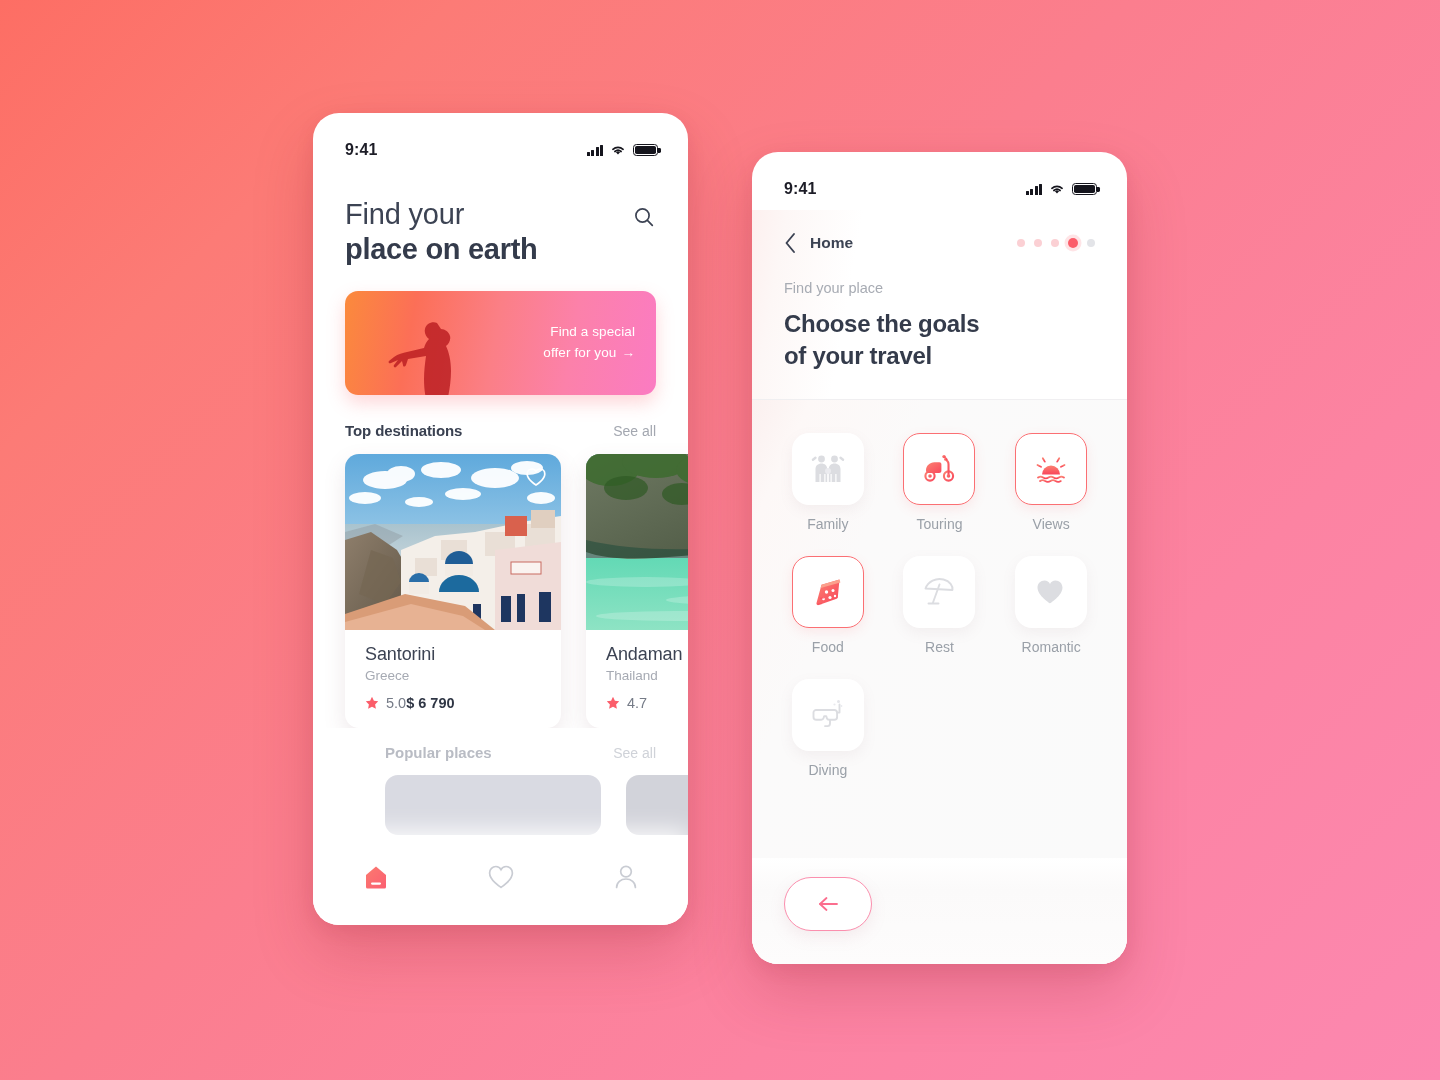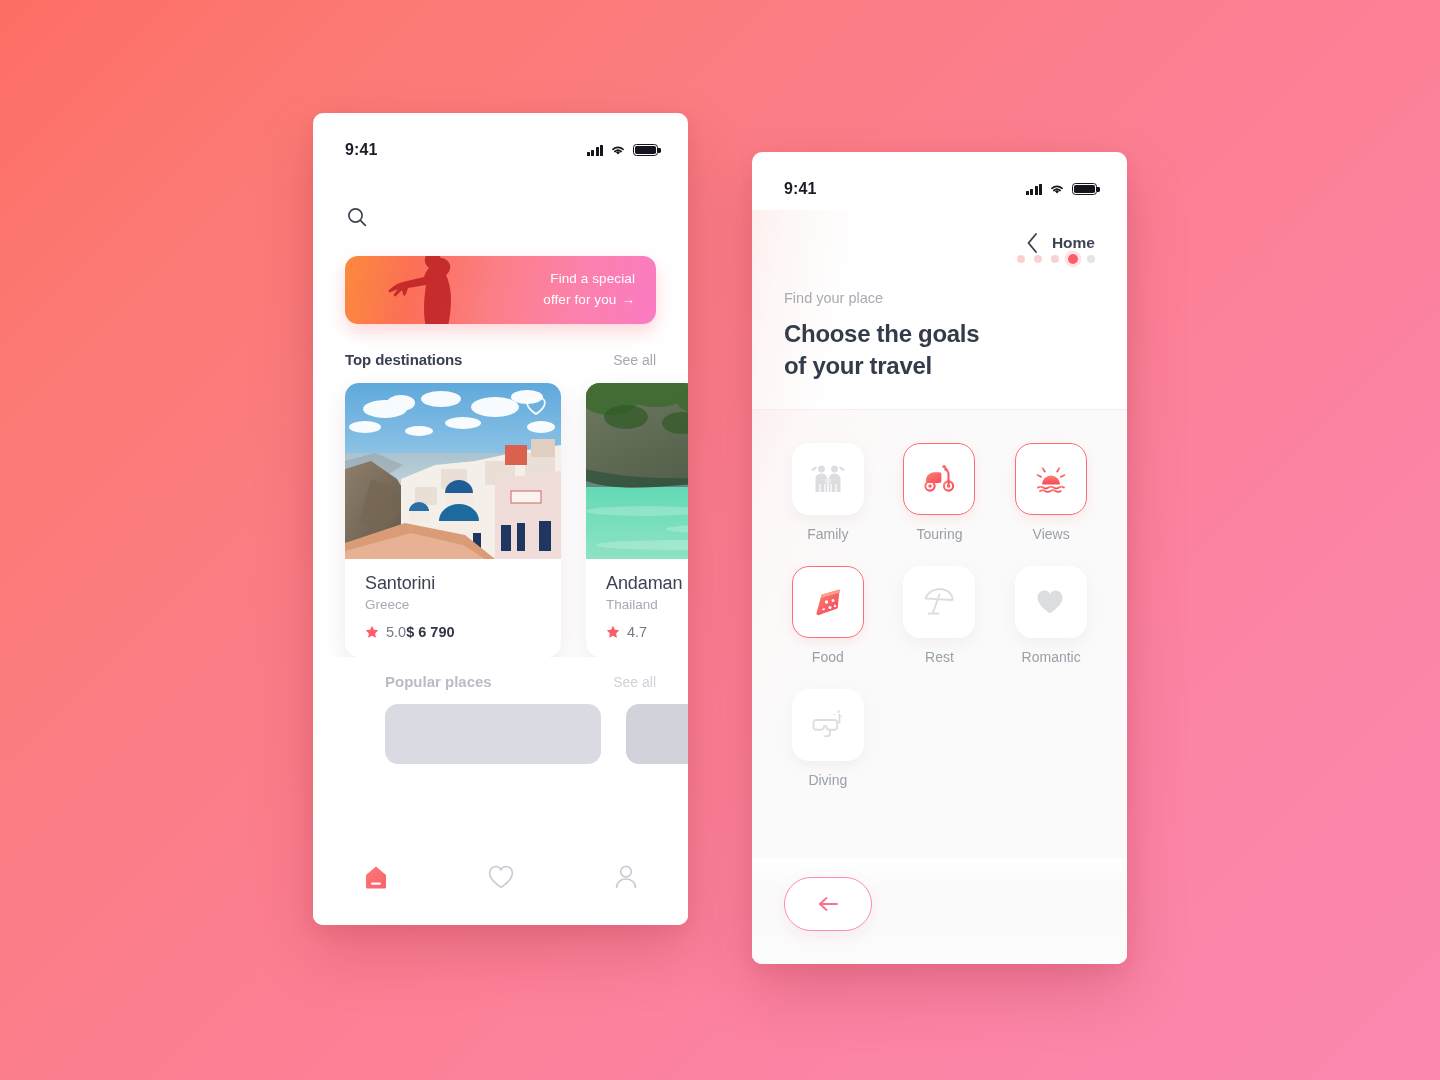--- a/index.html
+++ b/index.html
@@ -10,21 +10,21 @@
   }
   body {
     background: linear-gradient(135deg, #FD6E64 0%, #FC7B76 18%, #FB7E8E 45%, #FC83A2 72%, #FC88B0 100%);
     position: relative;
   }
 
   
   .phone {
     position: absolute;
     background: #ffffff;
-    border-radius: 10px;
+    border-radius: 26px;
     overflow: hidden;
   }
   #phone-home {
     left: 313px; top: 113px;
     width: 375px; height: 812px;
     box-shadow: 0 28px 60px rgba(150, 30, 45, 0.22), 0 6px 18px rgba(150,30,45,0.10);
   }
   #phone-goals {
     left: 752px; top: 152px;
     width: 375px; height: 812px;
@@ -62,21 +62,21 @@
   .home-header {
     padding: 26px 32px 0 32px;
     display: flex; justify-content: space-between; align-items: flex-start;
   }
   .title-l1 { font-size: 29px; color: #3c4353; font-weight: normal; line-height: 1.22; letter-spacing: -.2px;}
   .title-l2 { font-size: 29px; color: #343b4b; font-weight: bold; line-height: 1.22; letter-spacing: -.3px;}
   .search-btn { margin-top: 8px; cursor: pointer; }
 
   .promo {
     margin: 23px 32px 0 32px;
-    height: 68px; border-radius: 13px;
+    height: 104px; border-radius: 13px;
     position: relative; overflow: hidden; cursor: pointer;
     background: linear-gradient(100deg, #FB8A3C 0%, #FC6F57 22%, #FB7F86 48%, #FC81AA 72%, #FB7BC2 100%);
     box-shadow: 0 8px 18px rgba(250, 110, 120, 0.28);
     display: flex; align-items: center; justify-content: flex-end;
   }
   .promo-silhouette { position: absolute; left: 30px; bottom: 0; width: 120px; height: 88px; }
   .promo-text {
     position: relative; z-index: 2;
     text-align: right; color: #ffffff; font-size: 13.5px; line-height: 1.55;
     padding-right: 21px; letter-spacing: .1px;
@@ -123,21 +123,21 @@
     display: flex; align-items: center; justify-content: space-around;
     padding-bottom: 12px;
     box-shadow: 0 -10px 22px rgba(255,255,255,0.95);
   }
   .tab-item { cursor: pointer; display:flex; align-items:center; justify-content:center; width: 54px; height: 44px;}
 
   
   #phone-goals .screen { position: relative; height: 754px; display: flex; flex-direction: column;
     background: linear-gradient(100deg, #fdf0ef 0%, #fdf7f6 7%, #ffffff 22%, #ffffff 100%); }
   .goal-header { padding: 22px 32px 28px 32px; background: transparent; position: relative; }
-  .gh-top { display: flex; align-items: flex-end; justify-content: space-between; flex-direction: column; }
+  .gh-top { display: flex; align-items: center; justify-content: space-between; }
   .back-link { display: flex; align-items: center; gap: 13px; cursor: pointer; }
   .back-label { font-size: 15.5px; font-weight: bold; color: #3c4353; }
   .dots { display: flex; align-items: center; gap: 9px; }
   .dot { width: 8px; height: 8px; border-radius: 50%; background: #fbd0d4; cursor: pointer; }
   .dot.grey { background: #e3e4e8; }
   .dot.active {
     width: 10px; height: 10px; background: #FB5D6A;
     box-shadow: 0 0 0 3.5px rgba(251, 93, 106, 0.17);
   }
   .kicker { font-size: 14.5px; color: #a7abb3; margin-top: 26px; }
@@ -201,20 +201,24 @@
       </svg>
       <div class="batt">
           <span></span>
         </div>
     </div>
   </div>
 
   <div class="screen">
 
     <div class="home-header">
+      <div>
+        <div class="title-l1">Find your</div>
+        <div class="title-l2">place on earth</div>
+      </div>
       <div class="search-btn">
         <svg width="24" height="24" viewBox="0 0 24 24">
           <circle cx="10.5" cy="10.5" r="6.6" stroke="#3c4353" stroke-width="1.7" fill="none"></circle>
           <line x1="15.4" y1="15.4" x2="20.3" y2="20.3" stroke="#3c4353" stroke-width="1.7" stroke-linecap="round"></line>
         </svg>
       </div>
     </div>
 
     <div class="promo">
       <svg class="promo-silhouette" viewBox="0 0 120 88" preserveAspectRatio="xMidYMax meet">

